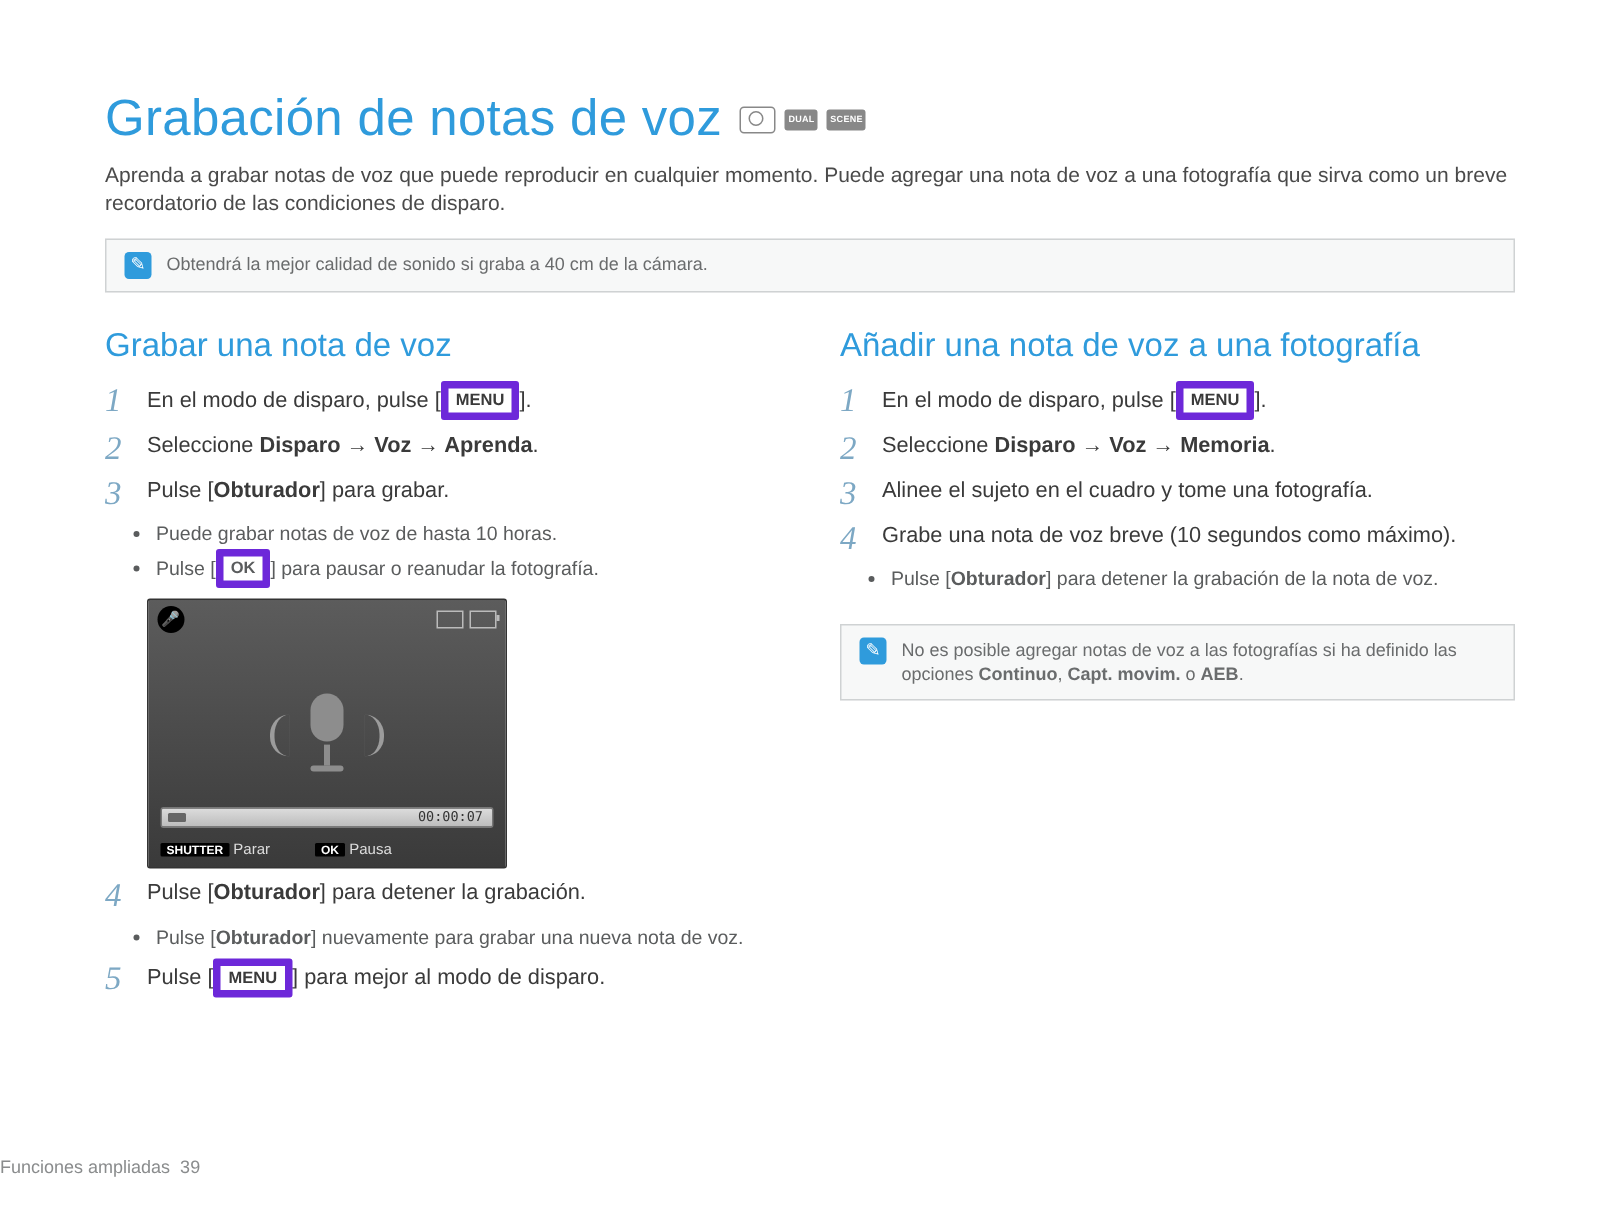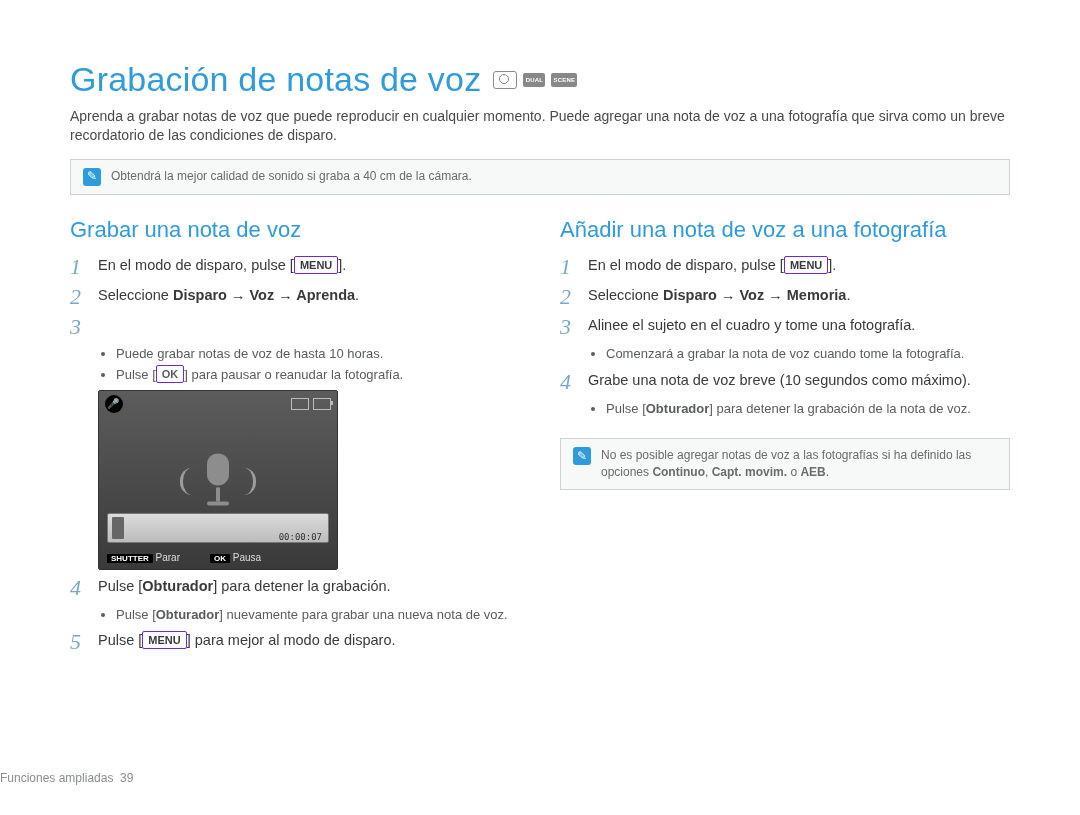--- a/index.html
+++ b/index.html
@@ -35,43 +35,43 @@
     font-size:12px;color:#6a6c6d;line-height:1.4;
     margin-bottom:18px;
   }
   .note-badge-icon{width:18px;height:18px;border-radius:3px;background:#2f9bdc;color:#fff;display:flex;align-items:center;justify-content:center;font-size:12px;flex:none}
   .cols{display:flex;gap:40px}
   .col{flex:1}
   h2{color:#2f9bdc;font-weight:400;font-size:22px;margin:4px 0 12px 0}
   .step{display:flex;gap:10px;margin:6px 0;align-items:flex-start}
   .num{font-family:Georgia,"Times New Roman",serif;font-style:italic;color:#7da8c4;font-size:22px;width:18px;flex:none;line-height:1.1}
   .step .txt{font-size:14.5px;line-height:1.45;color:#3a3a3a}
-  .keycap{border:1px solid #6d28d9;padding:0 5px;font-size:11px;font-weight:700;display:inline-block;line-height:16px;border-radius:2px;background:#fff;position:relative;top:-1px}
+  .keycap{border:5px solid #6d28d9;padding:0 5px;font-size:11px;font-weight:700;display:inline-block;line-height:16px;border-radius:2px;background:#fff;position:relative;top:-1px}
   .sub{list-style:disc;margin:2px 0 6px 34px;padding:0;color:#5a5c5d;font-size:13px;line-height:1.4}
-  .sub li{margin:2px 12px}
+  .sub li{margin:2px 0}
   .screen{
     width:238px;height:178px;border:1px solid #333;margin:6px 0 6px 28px;
     background:linear-gradient(#5c5c5c,#3a3a3a);
     position:relative;border-radius:2px;overflow:hidden;
   }
   .screen .top{position:absolute;top:4px;left:6px;right:6px;display:flex;justify-content:space-between;align-items:center}
   .rec-mic-icon{width:18px;height:18px;background:#000;border-radius:50%;display:flex;align-items:center;justify-content:center;color:#888;font-size:10px}
   .top-right{display:flex;gap:4px;align-items:center}
   .card-icon{width:16px;height:10px;border:1px solid #bbb}
   .batt-icon{width:16px;height:10px;border:1px solid #bbb;position:relative}
   .batt-icon::after{content:"";position:absolute;right:-3px;top:2px;width:2px;height:4px;background:#bbb}
   .big-mic{position:absolute;left:50%;top:54%;transform:translate(-50%,-60%);display:flex;align-items:center;gap:6px}
   .wave{display:flex;flex-direction:column;gap:6px}
   .arc{width:10px;height:28px;border:3px solid #9c9c9c;border-right:none;border-top:none;border-bottom:none;border-radius:20px 0 0 20px}
   .wave.right .arc{transform:scaleX(-1)}
   .center-mic{width:38px;height:56px;position:relative}
   .center-mic .cap{width:22px;height:32px;background:#8d8d8d;border-radius:11px;margin:0 auto}
   .center-mic .stand{width:4px;height:14px;background:#8d8d8d;margin:2px auto 0}
   .center-mic .base{width:22px;height:4px;background:#8d8d8d;margin:0 auto;border-radius:2px}
-  .bar{position:absolute;left:8px;right:8px;bottom:26px;height:30px;background:linear-gradient(#dcdcdc,#bcbcbc);border:1px solid #777;border-radius:2px;display:flex;align-items:flex-end;justify-content:flex-end;padding:0 6px;box-sizing:border-box;font-size:9px;color:#333;font-family:monospace}
+  .bar{position:absolute;left:8px;right:8px;bottom:26px;height:14px;background:linear-gradient(#dcdcdc,#bcbcbc);border:1px solid #777;border-radius:2px;display:flex;align-items:center;justify-content:flex-end;padding:0 6px;box-sizing:border-box;font-size:9px;color:#333;font-family:monospace}
   .bar::before{content:"";position:absolute;left:4px;top:3px;bottom:3px;width:12px;background:#666;border-radius:1px}
   .footer-labels{position:absolute;left:8px;right:8px;bottom:6px;display:flex;gap:30px;align-items:flex-end;font-size:10px;color:#ddd}
   .footer-labels .k{background:#000;color:#fff;padding:0 4px;font-size:8px;font-weight:700;border-radius:1px}
   .page-footer{position:absolute;bottom:30px;left:0;right:0;text-align:left;font-size:12px;color:#8a8c8d}
 </style>
 </head>
 <body>
 
 <div class="page">
 
@@ -105,20 +105,23 @@
 
       <div class="step">
         <span class="num">2</span>
         <span class="txt">
           <span>Seleccione </span><b>Disparo → Voz → Aprenda</b><span>.</span>
         </span>
       </div>
 
       <div class="step">
         <span class="num">3</span>
+        <span class="txt">
+          <span>Pulse [</span><b>Obturador</b><span>] para grabar.</span>
+        </span>
       </div>
       <ul class="sub">
         <li>Puede grabar notas de voz de hasta 10 horas.</li>
         <li>
           <span>Pulse [</span><span class="keycap">OK</span><span>] para pausar o reanudar la fotografía.</span>
         </li>
       </ul>
 
       <div class="screen">
         <div class="top">
@@ -184,23 +187,20 @@
         <span class="num">2</span>
         <span class="txt">
           <span>Seleccione </span><b>Disparo → Voz → Memoria</b><span>.</span>
         </span>
       </div>
 
       <div class="step">
         <span class="num">3</span>
         <span class="txt">Alinee el sujeto en el cuadro y tome una fotografía.</span>
       </div>
-      <ul class="sub">
-        <li>Comenzará a grabar la nota de voz cuando tome la fotografía.</li>
-      </ul>
 
       <div class="step">
         <span class="num">4</span>
         <span class="txt">Grabe una nota de voz breve (10 segundos como máximo).</span>
       </div>
       <ul class="sub">
         <li>
           <span>Pulse [</span><b>Obturador</b><span>] para detener la grabación de la nota de voz.</span>
         </li>
       </ul>

